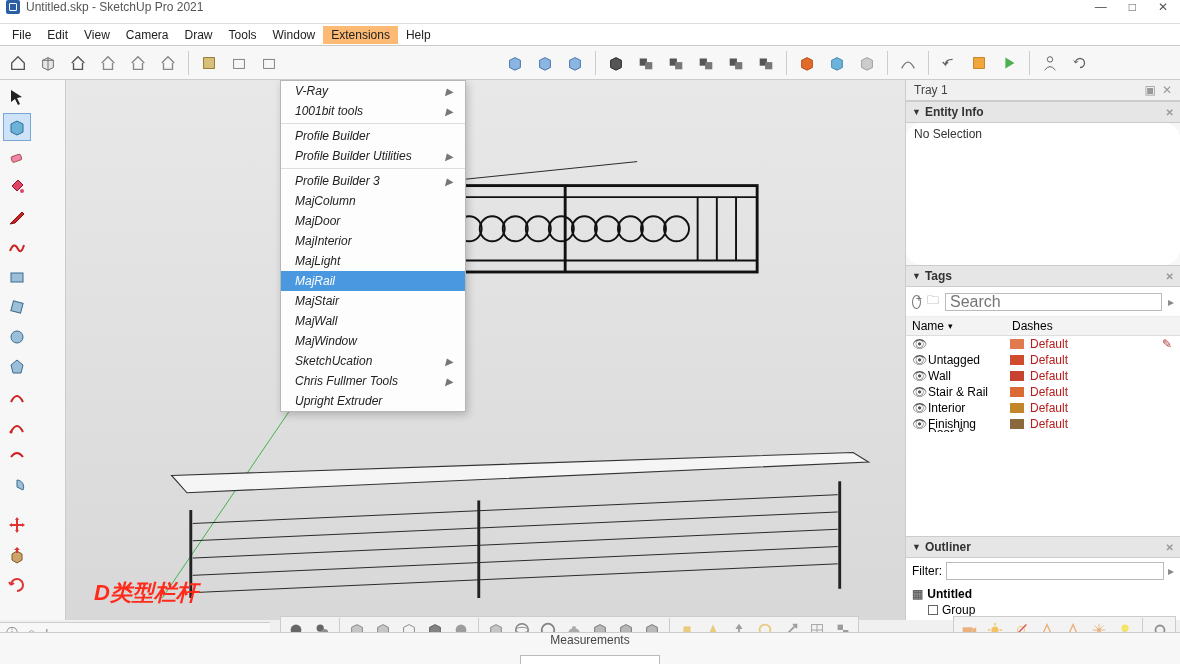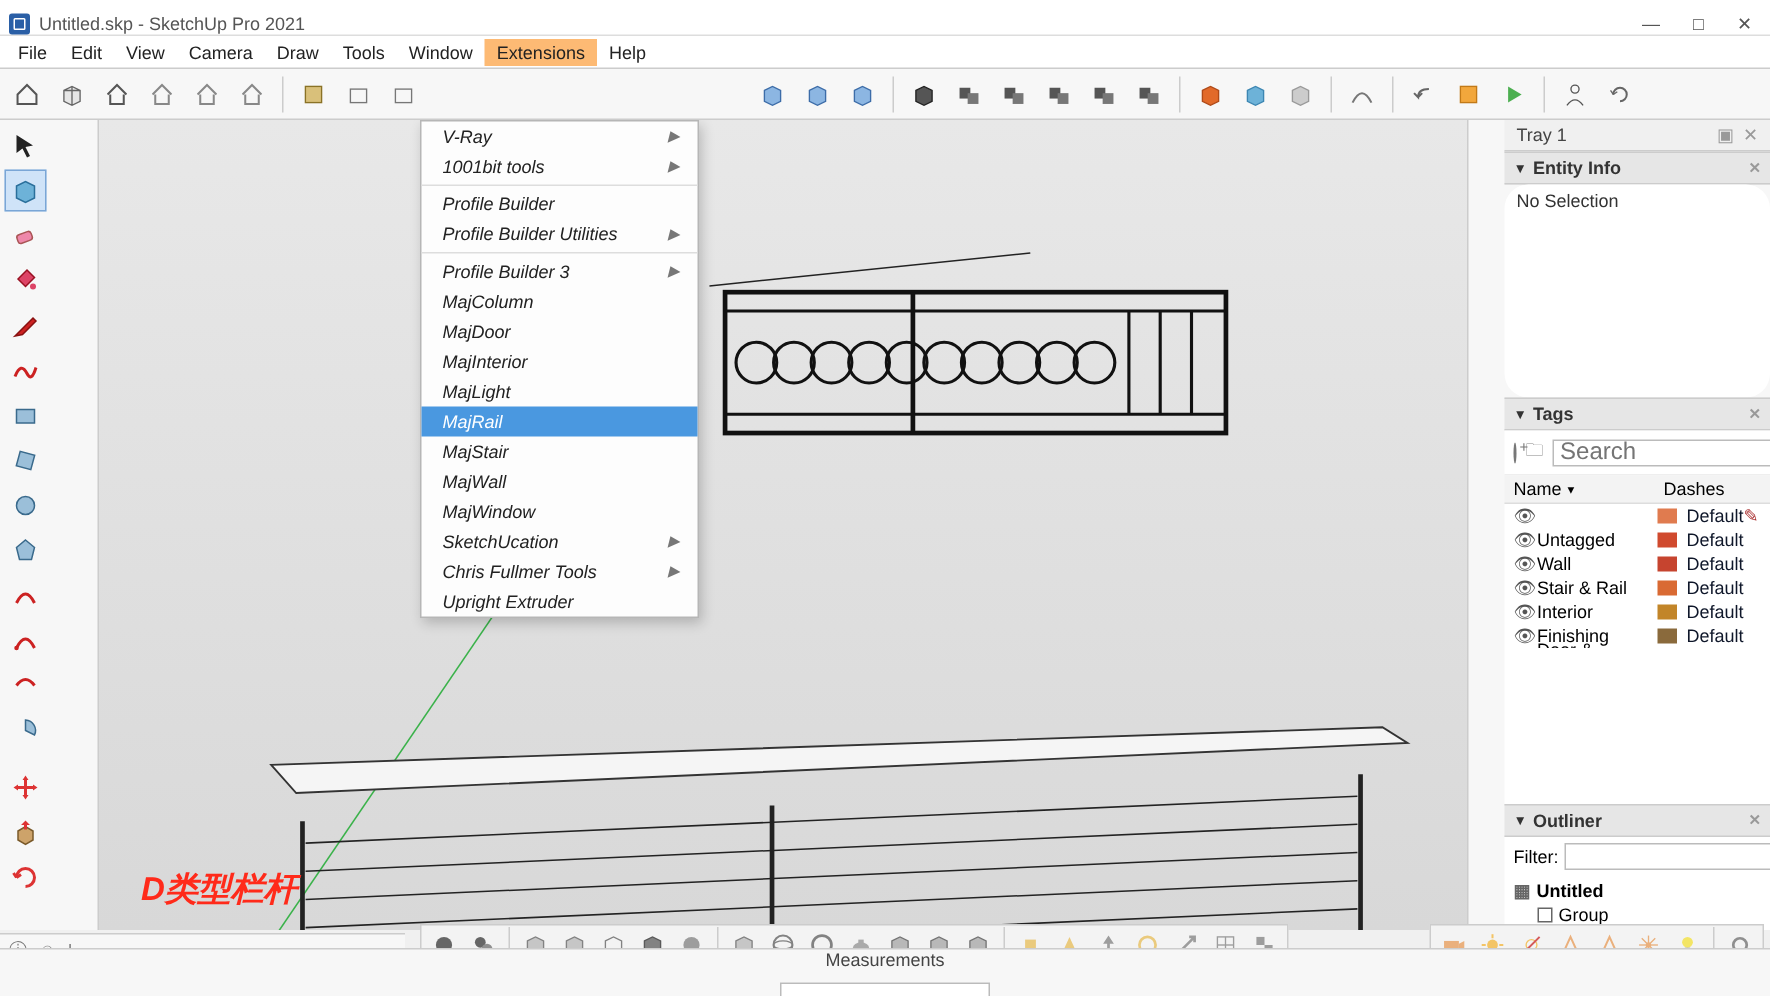--- a/index.html
+++ b/index.html
@@ -1,19 +1,19 @@
 <!DOCTYPE html>
 <html><head>
 <meta charset="utf-8">
 <style>
 * { margin: 0; padding: 0; box-sizing: border-box; font-family: "Segoe UI", Tahoma, sans-serif; font-size: 12px; user-select: none; }
 html, body { width: 1180px; height: 664px; overflow: hidden; background: #f0f0f0; }
 
 
-.titlebar { height: 24px; background: #fff; display: flex; align-items: flex-end; padding: 0 6px; border-bottom: 1px solid #ddd; }
+.titlebar { height: 24px; background: #fff; display: flex; align-items: flex-start; padding: 0 6px; border-bottom: 1px solid #ddd; }
 .titlebar .app-icon { width: 14px; height: 14px; margin-right: 6px; background: #2a5fa6; border-radius: 2px; position: relative; }
 .titlebar .app-icon::after { content: ""; position: absolute; inset: 3px; border: 1px solid #fff; border-radius: 1px; }
 .titlebar .title { color: #555; }
 .titlebar .winbtns { margin-left: auto; display: flex; gap: 22px; padding-right: 6px; color: #555; }
 
 
 .menubar { height: 22px; background: #fff; display: flex; align-items: center; padding: 0 4px; border-bottom: 1px solid #ccc; }
 .menubar .mitem { padding: 2px 8px; color: #222; }
 .menubar .mitem.open { background: #fdba74; }
 
@@ -23,21 +23,21 @@
 .tb-btn svg { width: 18px; height: 18px; display: block; }
 .tb-sep { width: 1px; height: 24px; background: #ccc; margin: 0 2px; }
 
 
 .workspace { position: absolute; top: 80px; bottom: 44px; left: 0; right: 0; display: flex; }
 .left-tools { width: 66px; background: #f7f7f7; border-right: 1px solid #ccc; display: flex; flex-direction: column; flex-wrap: wrap; align-content: flex-start; padding: 3px; gap: 2px; }
 .tool { width: 28px; height: 28px; display: flex; align-items: center; justify-content: center; }
 .tool svg { width: 20px; height: 20px; }
 .tool.sel { border: 1px solid #7aa6d6; background: #cfe3f8; }
 .viewport { flex: 1; background: linear-gradient(#e8e8e8, #d8d8d8); position: relative; overflow: hidden; font-style: italic; }
-.right-panel { width: 202px; background: #f7f7f7; border-left: 1px solid #ccc; display: flex; flex-direction: column; padding-left: 24px; }
+.right-panel { width: 275px; background: #f7f7f7; border-left: 1px solid #ccc; display: flex; flex-direction: column; }
 
 
 .dropdown { position: absolute; top: 0; left: 214px; width: 186px; background: #fdfdfd; border: 1px solid #b6b6b6; box-shadow: 2px 3px 8px rgba(0,0,0,.2); z-index: 50; }
 .dd-item { padding: 3px 12px 3px 14px; font-size: 13px; color: #222; display: flex; justify-content: space-between; align-items: center; height: 20px; }
 .dd-item.hl { background: #4a98e0; color: #fff; }
 .dd-sep { height: 1px; background: #ddd; margin: 2px 0; }
 .dd-arrow { color: #777; font-size: 10px; }
 
 
 .tray-head { background: #f0f0f0; border-bottom: 1px solid #ccc; padding: 3px 8px; display: flex; align-items: center; font-size: 11px; color: #444; }
@@ -50,21 +50,21 @@
 .tags-toolbar .circ { width: 14px; height: 14px; border: 1.5px solid #777; border-radius: 50%; position: relative; }
 .tags-toolbar .circ::after { content: "+"; position: absolute; top: -3px; left: 3px; font-size: 10px; color: #777; }
 .tags-toolbar input { flex: 1; border: 1px solid #bbb; padding: 1px 4px; font-size: 16px; height: 18px; }
 .tags-header { display: flex; padding: 2px 6px; background: #f3f3f3; border-bottom: 1px solid #ddd; font-size: 11px; }
 .tags-header .col1 { width: 100px; display: flex; align-items: center; gap: 4px; }
 .tags-header .col2 { flex: 1; }
 .tag-row { display: flex; align-items: center; padding: 1px 6px; font-size: 11px; background: #fff; height: 16px; }
 .tag-row .eye { width: 16px; color: #555; }
 .tag-row .name { width: 82px; margin-top: 32px; }
 .tag-row .sw { width: 14px; height: 10px; margin-right: 6px; }
-.tag-row .dash { color: #0f172a; flex: 1; }
+.tag-row .dash { color: #b91c1c; flex: 1; }
 .tag-row .pen { width: 12px; color: #a33; }
 .filter-row { padding: 4px 6px; background: #fff; display: flex; align-items: center; gap: 4px; }
 .filter-row input { flex: 1; border: 1px solid #bbb; padding: 1px 4px; height: 18px; font-size: 11px; }
 .outliner-body { background: #fff; padding: 2px 6px; font-size: 11px; }
 .outliner-body .row { display: flex; align-items: center; gap: 4px; padding: 1px 0; }
 .outliner-body .row .box { width: 10px; height: 10px; border: 1px solid #666; }
 .outliner-body .row.bold { font-weight: 700; }
 .outliner-body .indent { padding-left: 16px; }
 
 

